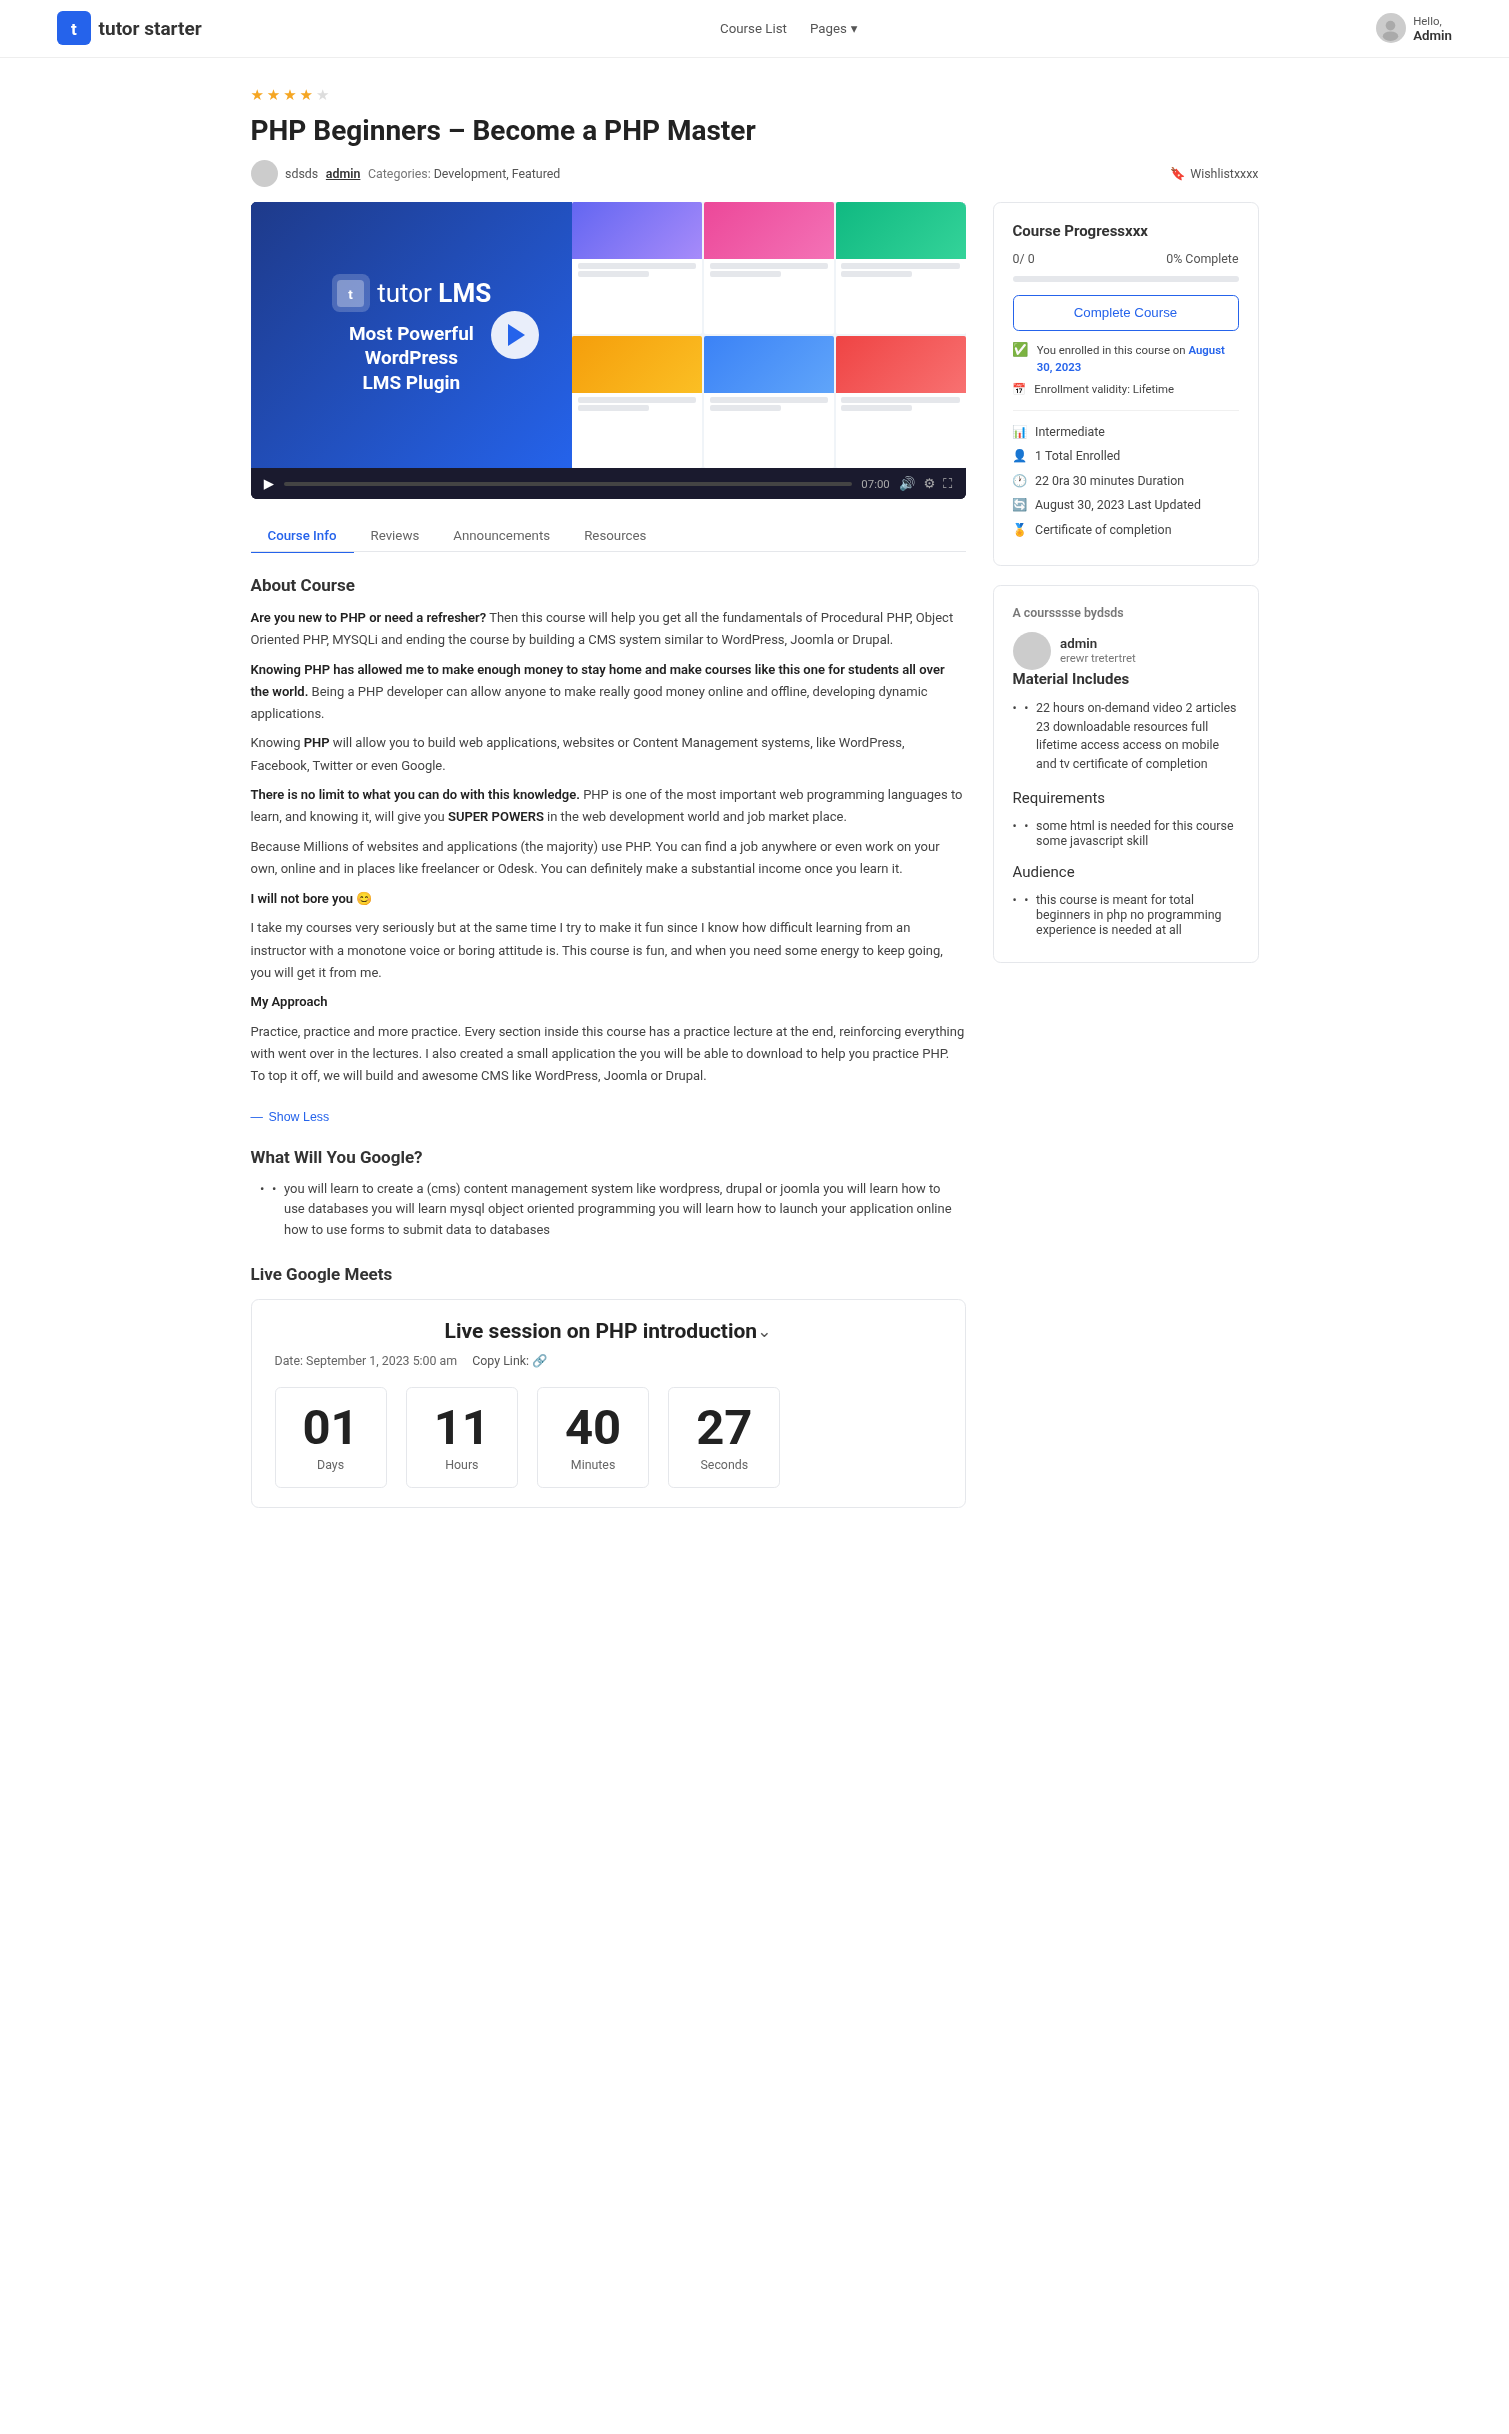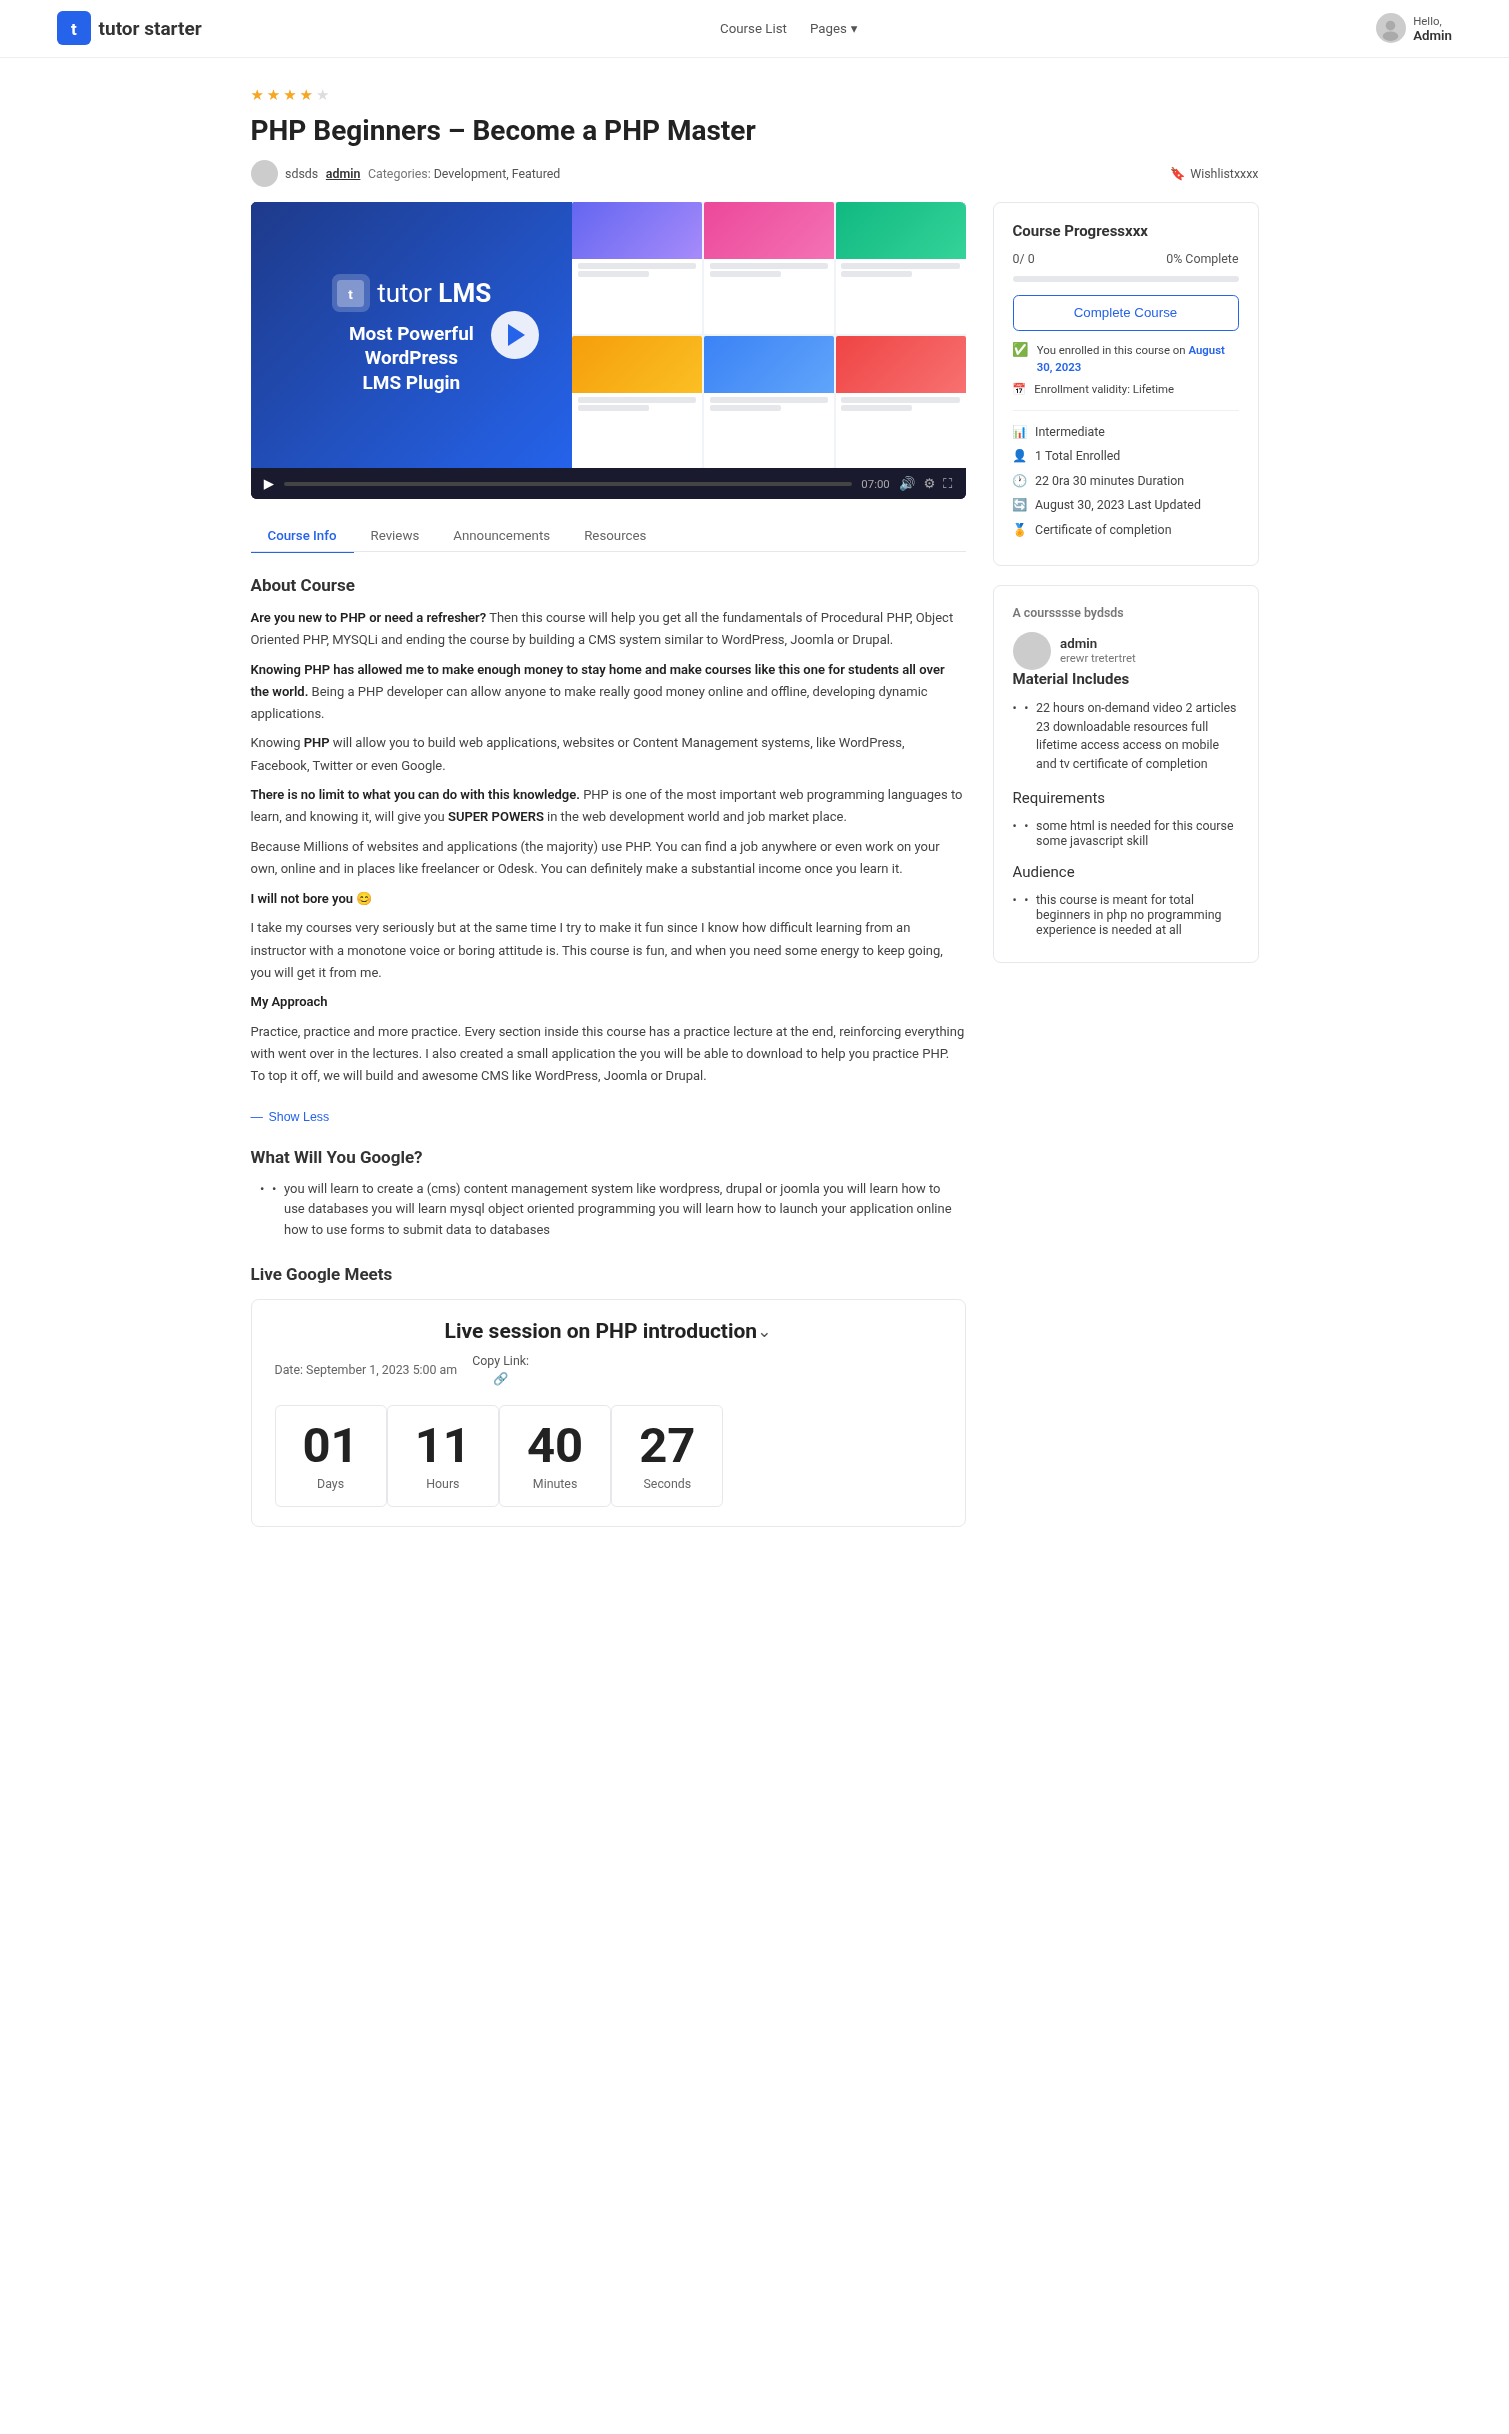--- a/index.html
+++ b/index.html
@@ -82,24 +82,24 @@
     .learn-list { list-style: none; padding: 0; }
     .learn-list li { display: flex; gap: 7.6px; font-size: 13px; line-height: 1.6; color: #444; margin-bottom: 5.7px; padding: 0 9.5px; }
     .learn-list li::before { content: "•"; color: #444; flex-shrink: 0; }
 
     
     .live-section h2 { font-size: 17px; font-weight: 700; margin-bottom: 15px; }
     .live-card { border: 1px solid #e5e7eb; border-radius: 7.6px; padding: 19px 23px; }
     .live-card-header { display: flex; align-items: center; justify-content: center; margin-bottom: 9.5px; }
     .live-session-title { font-size: 21px; font-weight: 700; color: #222; }
     .live-card-meta { display: flex; align-items: center; gap: 15px; font-size: 12.4px; color: #666; margin-bottom: 19px; }
-    .copy-link { display: flex; align-items: center; gap: 3.8px; color: #555; cursor: pointer; flex-direction: column; }
-
-    
-    .countdown { display: flex; margin-top: 15px; }
+    .copy-link { display: flex; align-items: center; gap: 3.8px; color: #555; cursor: pointer; }
+
+    
+    .countdown { display: flex; gap: 19px; margin-top: 15px; }
     .countdown-item { display: flex; flex-direction: column; align-items: center; border: 1px solid #e5e7eb; border-radius: 5.7px; padding: 15px 27px; min-width: 86px; }
     .countdown-number { font-size: 49px; font-weight: 700; color: #222; line-height: 1; }
     .countdown-label { font-size: 12.4px; color: #666; margin-top: 5.7px; }
 
     
     .sidebar-card { background: #fff; border: 1px solid #e5e7eb; border-radius: 7.6px; padding: 19px; margin-bottom: 19px; }
     .progress-title { font-size: 15px; font-weight: 700; margin-bottom: 11.4px; }
     .progress-row { display: flex; justify-content: space-between; align-items: center; margin-bottom: 9.5px; }
     .progress-count { font-size: 12.4px; color: #555; }
     .progress-pct { font-size: 12.4px; color: #555; }

